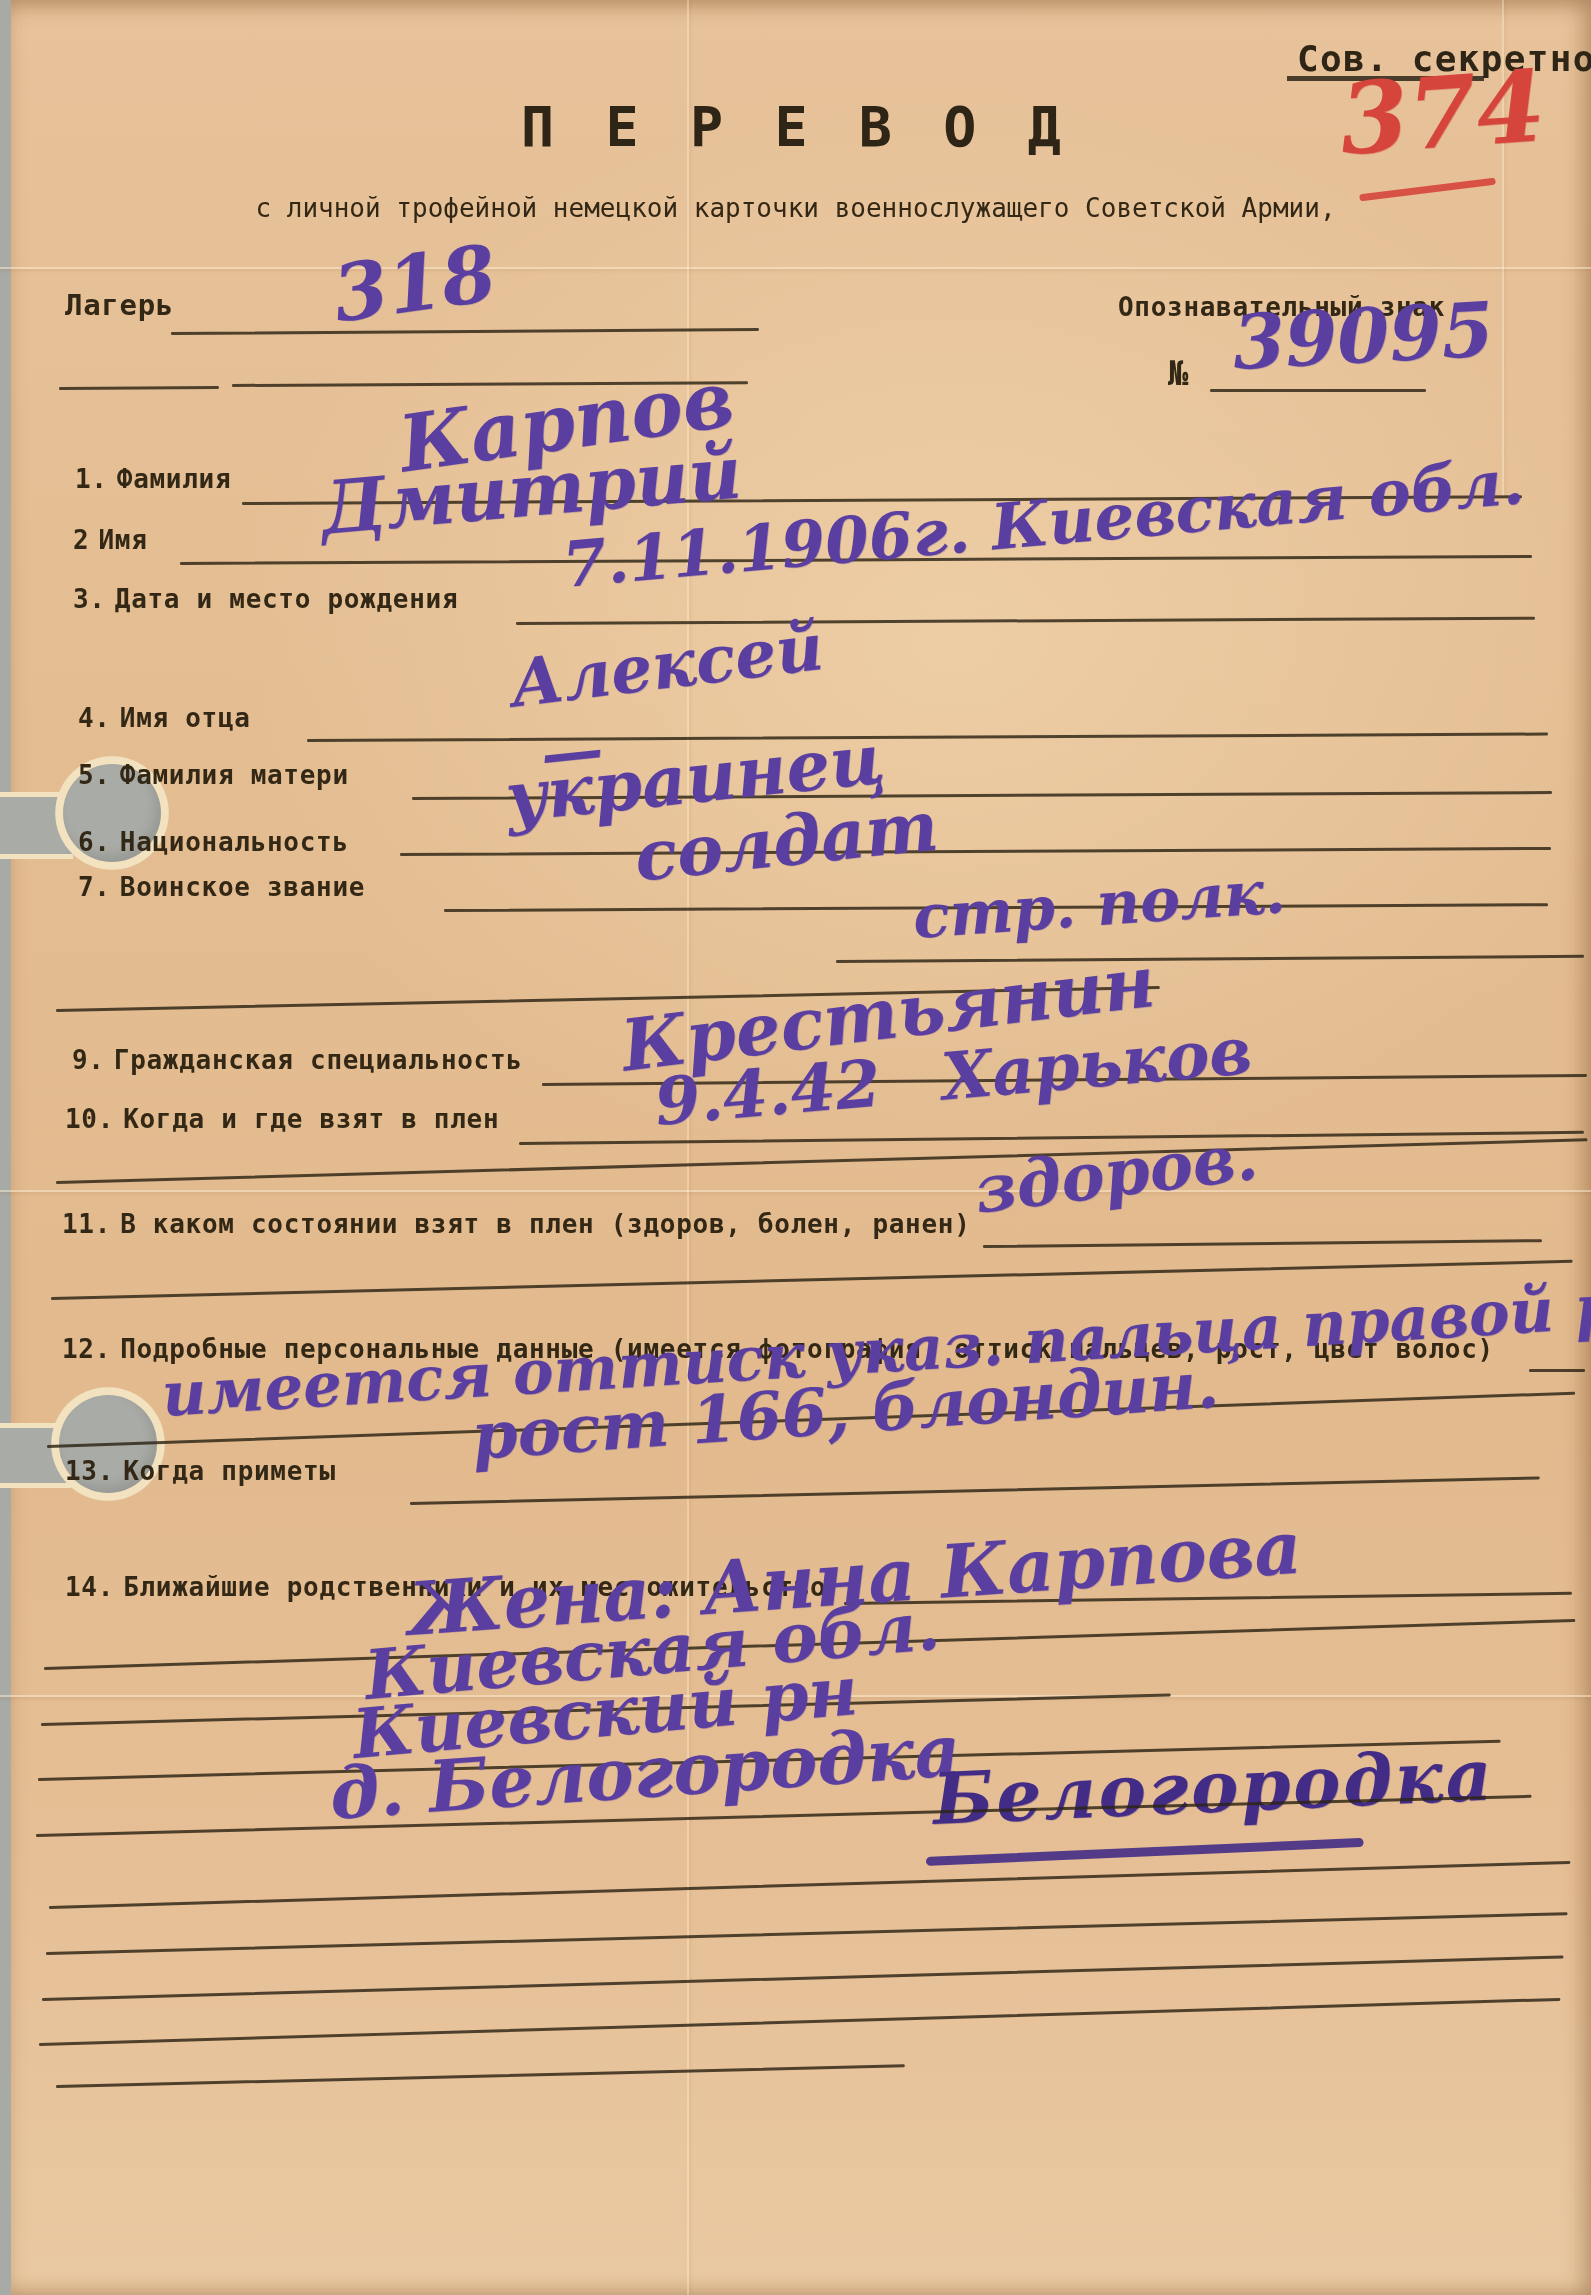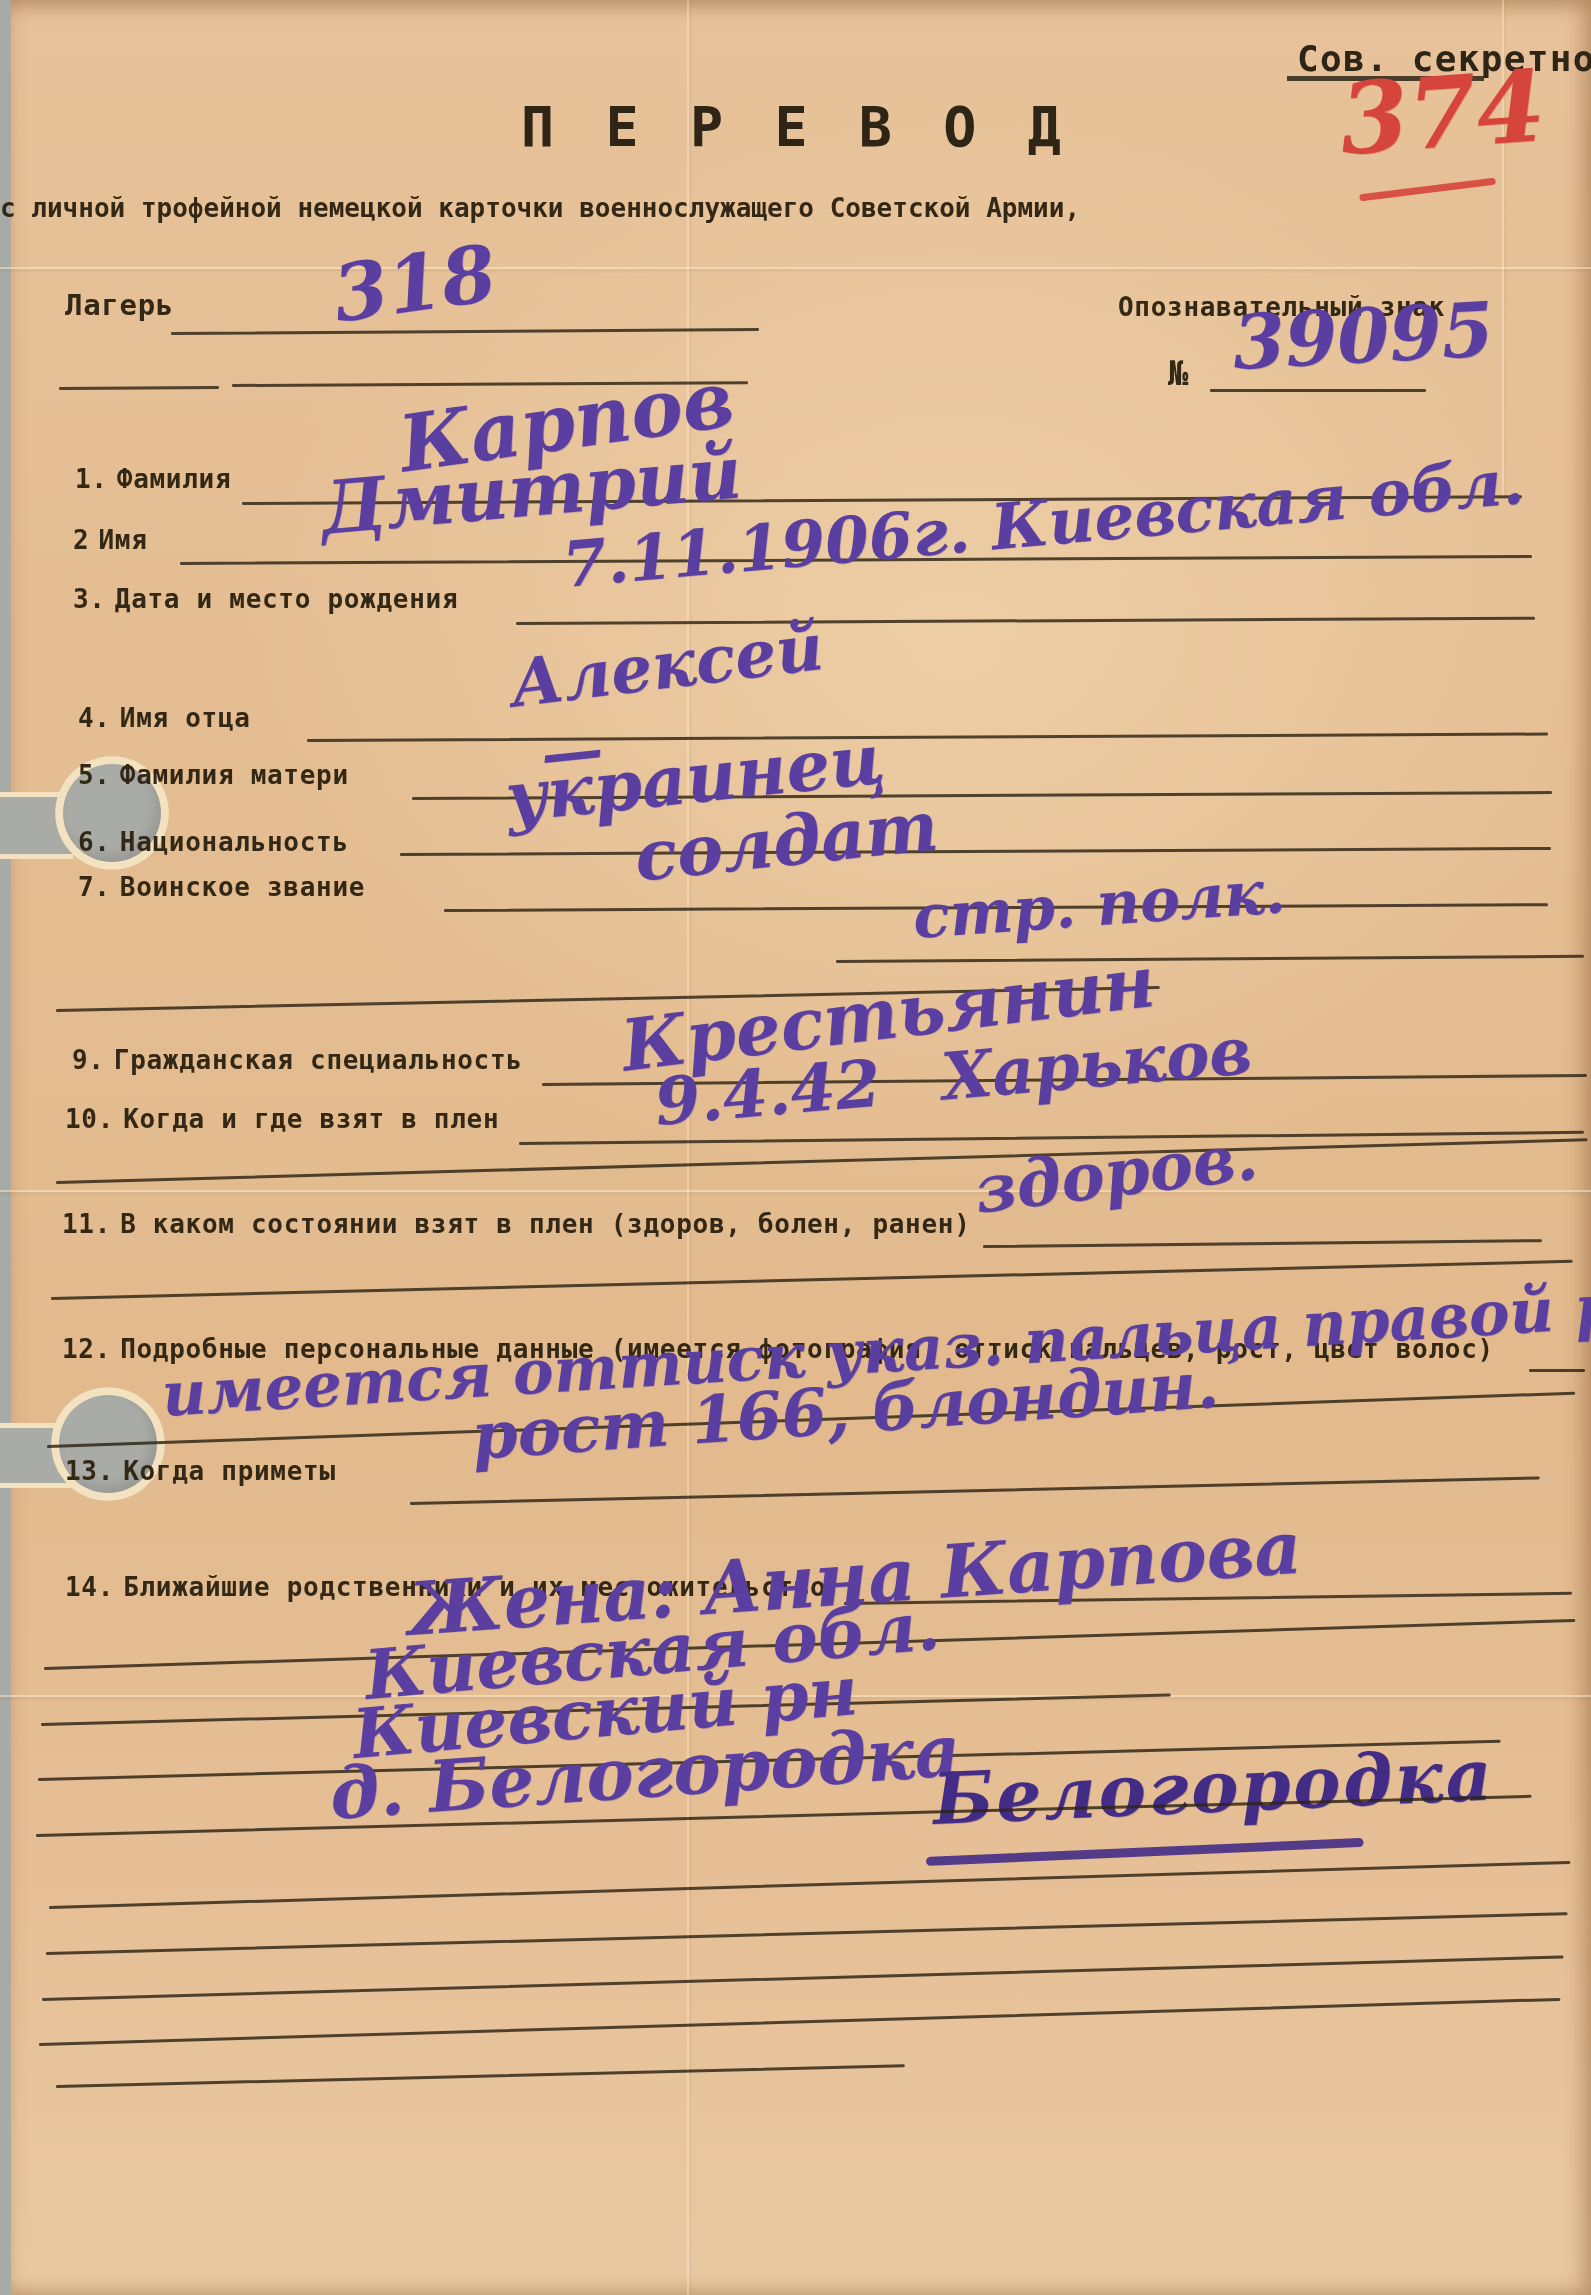--- a/index.html
+++ b/index.html
@@ -30,21 +30,21 @@
       text-shadow:0.7px 0.7px 0 rgba(90,63,160,0.30);}
   .hw.dark{color:#432c85;text-shadow:0.7px 0.7px 0 rgba(67,44,133,0.35);}
   .stamp{position:absolute;left:1297px;top:38px;font-weight:700;font-size:36px;letter-spacing:1.3px;color:#2e2516;white-space:nowrap;}
   .stamp-underline{position:absolute;left:1287px;top:76px;width:197px;height:5.2px;background:#2e2516;opacity:0.85;}
   .red-number{position:absolute;left:1340px;top:64px;font-family:"DejaVu Serif","Liberation Serif",serif;
       font-style:italic;font-weight:700;font-size:98px;line-height:1;color:#d6453c;transform:rotate(-4deg);
       text-shadow:0.7px 0.7px 0 rgba(214,69,60,0.4);}
   .red-underline{position:absolute;left:1359px;top:186px;width:137px;height:6.5px;background:#d6453c;transform:rotate(-7deg);border-radius:3.3px;opacity:0.9;}
   .title{position:absolute;left:0;top:95px;width:1591px;margin:0;text-align:center;
       font-size:55px;font-weight:700;letter-spacing:9.1px;color:#2e2516;}
-  .subtitle{position:absolute;left:0;width:1591px;font-weight:700;font-size:26px;color:#332815;white-space:nowrap;}
+  .subtitle{position:absolute;left:0;width:1591px;text-align:center;font-weight:400;font-size:26px;color:#332815;white-space:nowrap;}
 </style>
 </head>
 <body>
 
 <div class="page">
 
   <div class="scan-edge"></div>
   <div class="crease-h" style="top:267px"></div>
   <div class="crease-h" style="top:1190px"></div>
   <div class="crease-h" style="top:1695px"></div>

